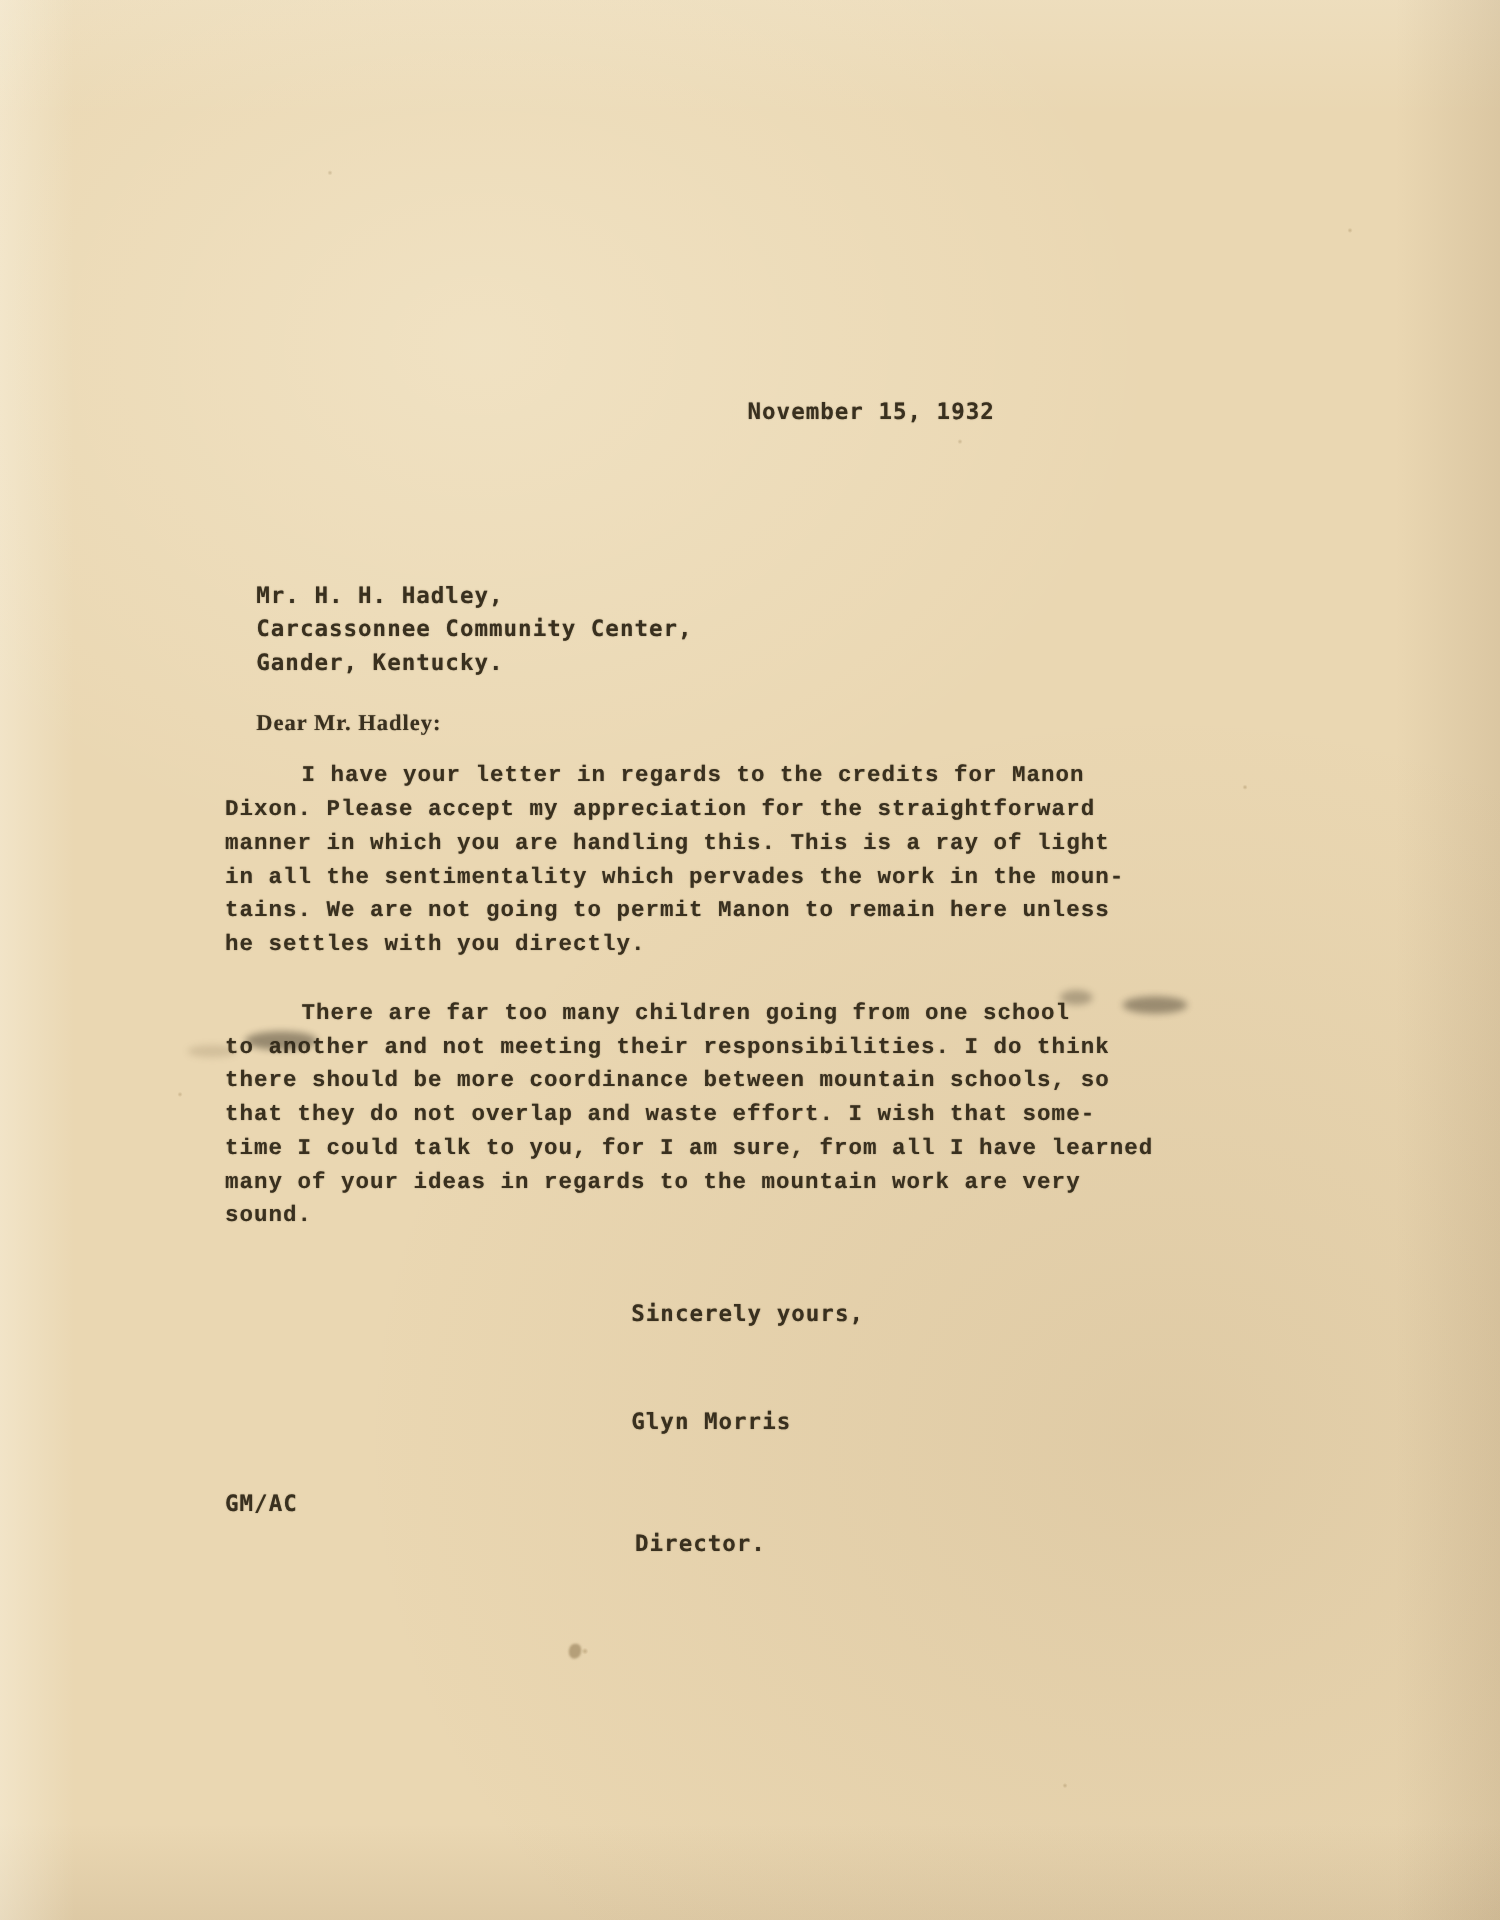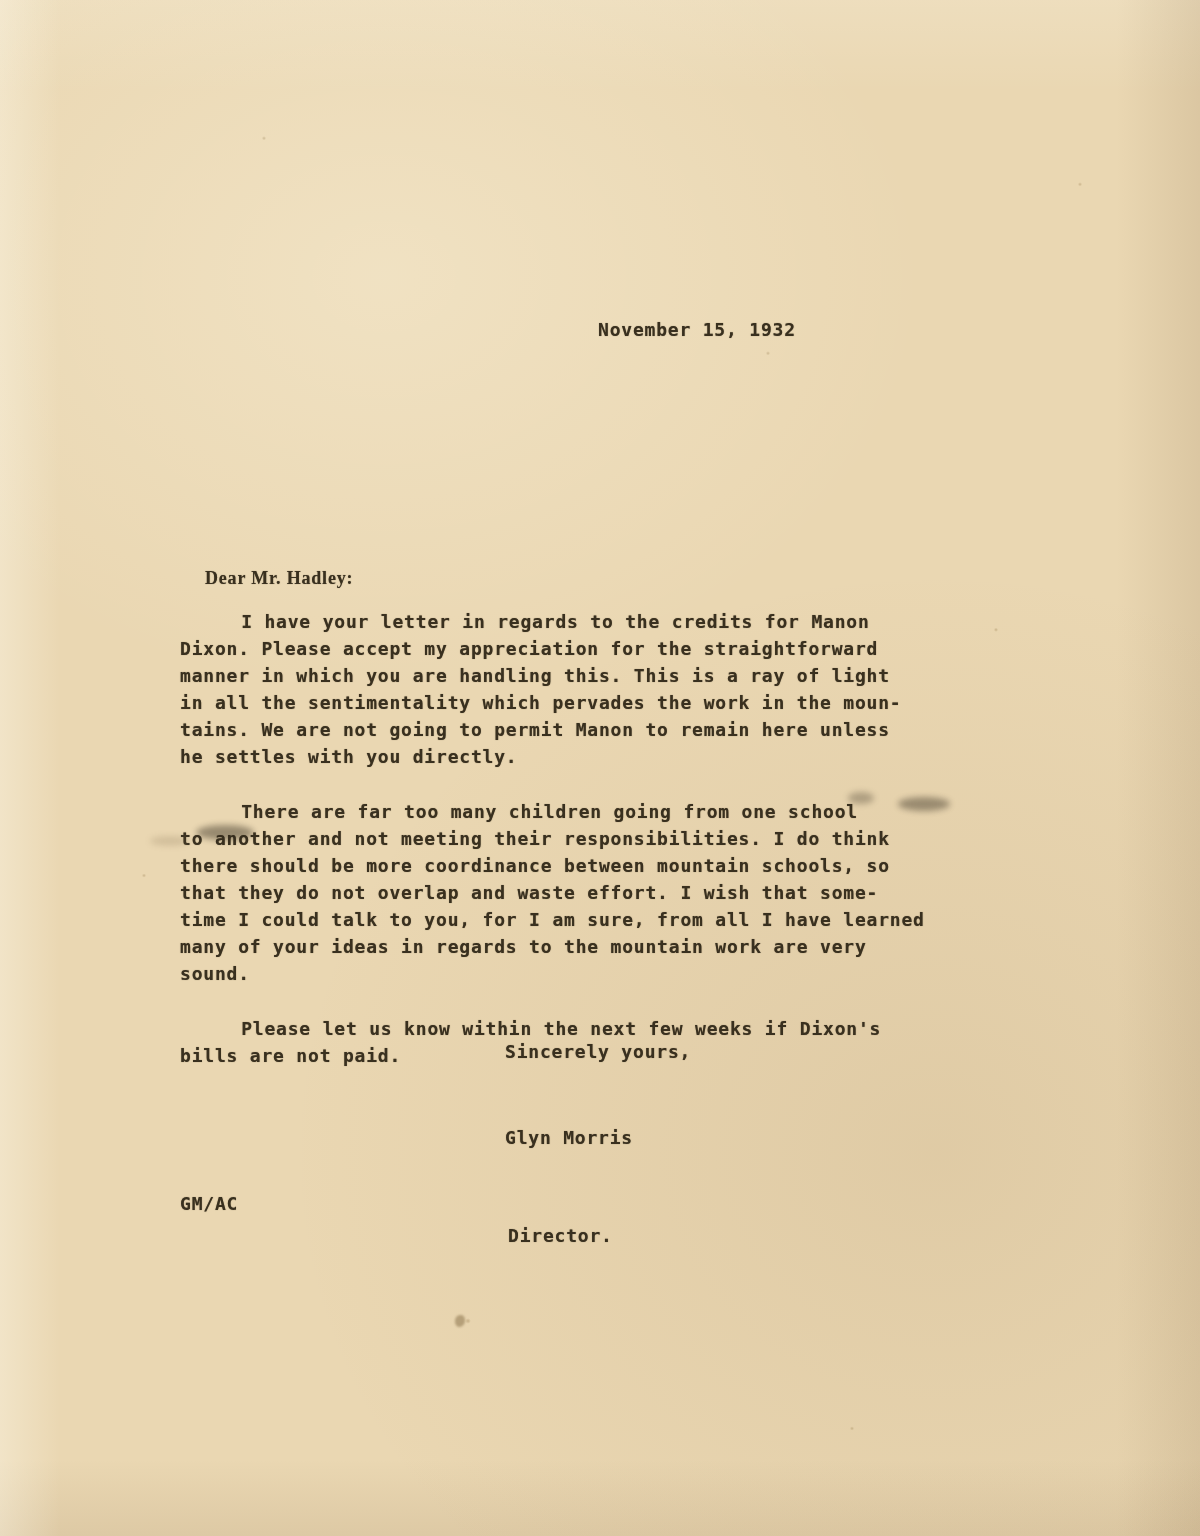--- a/index.html
+++ b/index.html
@@ -59,20 +59,21 @@
   }
   .body-block {
     position: absolute;
     left: 180px;
     top: 608px;
     width: 850px;
   }
   .body-block .para {
     text-indent: 3.4em;
     margin: 0 0 28px 0;
+    font-family: Liberation Mono, monospace;
   }
   .closing-line {
     position: absolute;
     left: 505px;
     top: 1038px;
   }
   .initials-line {
     position: absolute;
     left: 180px;
     top: 1154px;
@@ -111,39 +112,40 @@
     pointer-events: none;
   }
 </style>
 </head>
 <body>
 
 <div class="page">
 
   <div class="typed date-line">November 15, 1932</div>
 
+  <div class="typed recipient-block">Mr. H. H. Hadley,
+Carcassonnee Community Center,
+Gander, Kentucky.</div>
 
   <div class="typed salutation-line">Dear Mr. Hadley:</div>
 
   <div class="body-block">
     <p class="typed para">I have your letter in regards to the credits for Manon
 Dixon.  Please accept my appreciation for the straightforward
 manner in which you are handling this.  This is a ray of light
 in all the sentimentality which pervades the work in the moun-
 tains.  We are not going to permit Manon to remain here unless
 he settles with you directly.</p>
     <p class="typed para">There are far too many children going from one school
 to another and not meeting their responsibilities.  I do think
 there should be more coordinance between mountain schools, so
 that they do not overlap and waste effort.  I wish that some-
 time I could talk to you, for I am sure, from all I have learned
 many of your ideas in regards to the mountain work are very
 sound.</p>
-    <p class="typed para">Please let us know within the next few weeks if Dixon's
-bills are not paid.</p>
   </div>
 
   <div class="typed closing-line">Sincerely yours,</div>
 
   <div class="typed initials-line">GM/AC</div>
 
   <div class="typed signature-name-line">Glyn Morris</div>
 
   <div class="typed signature-title-line">Director.</div>
 

